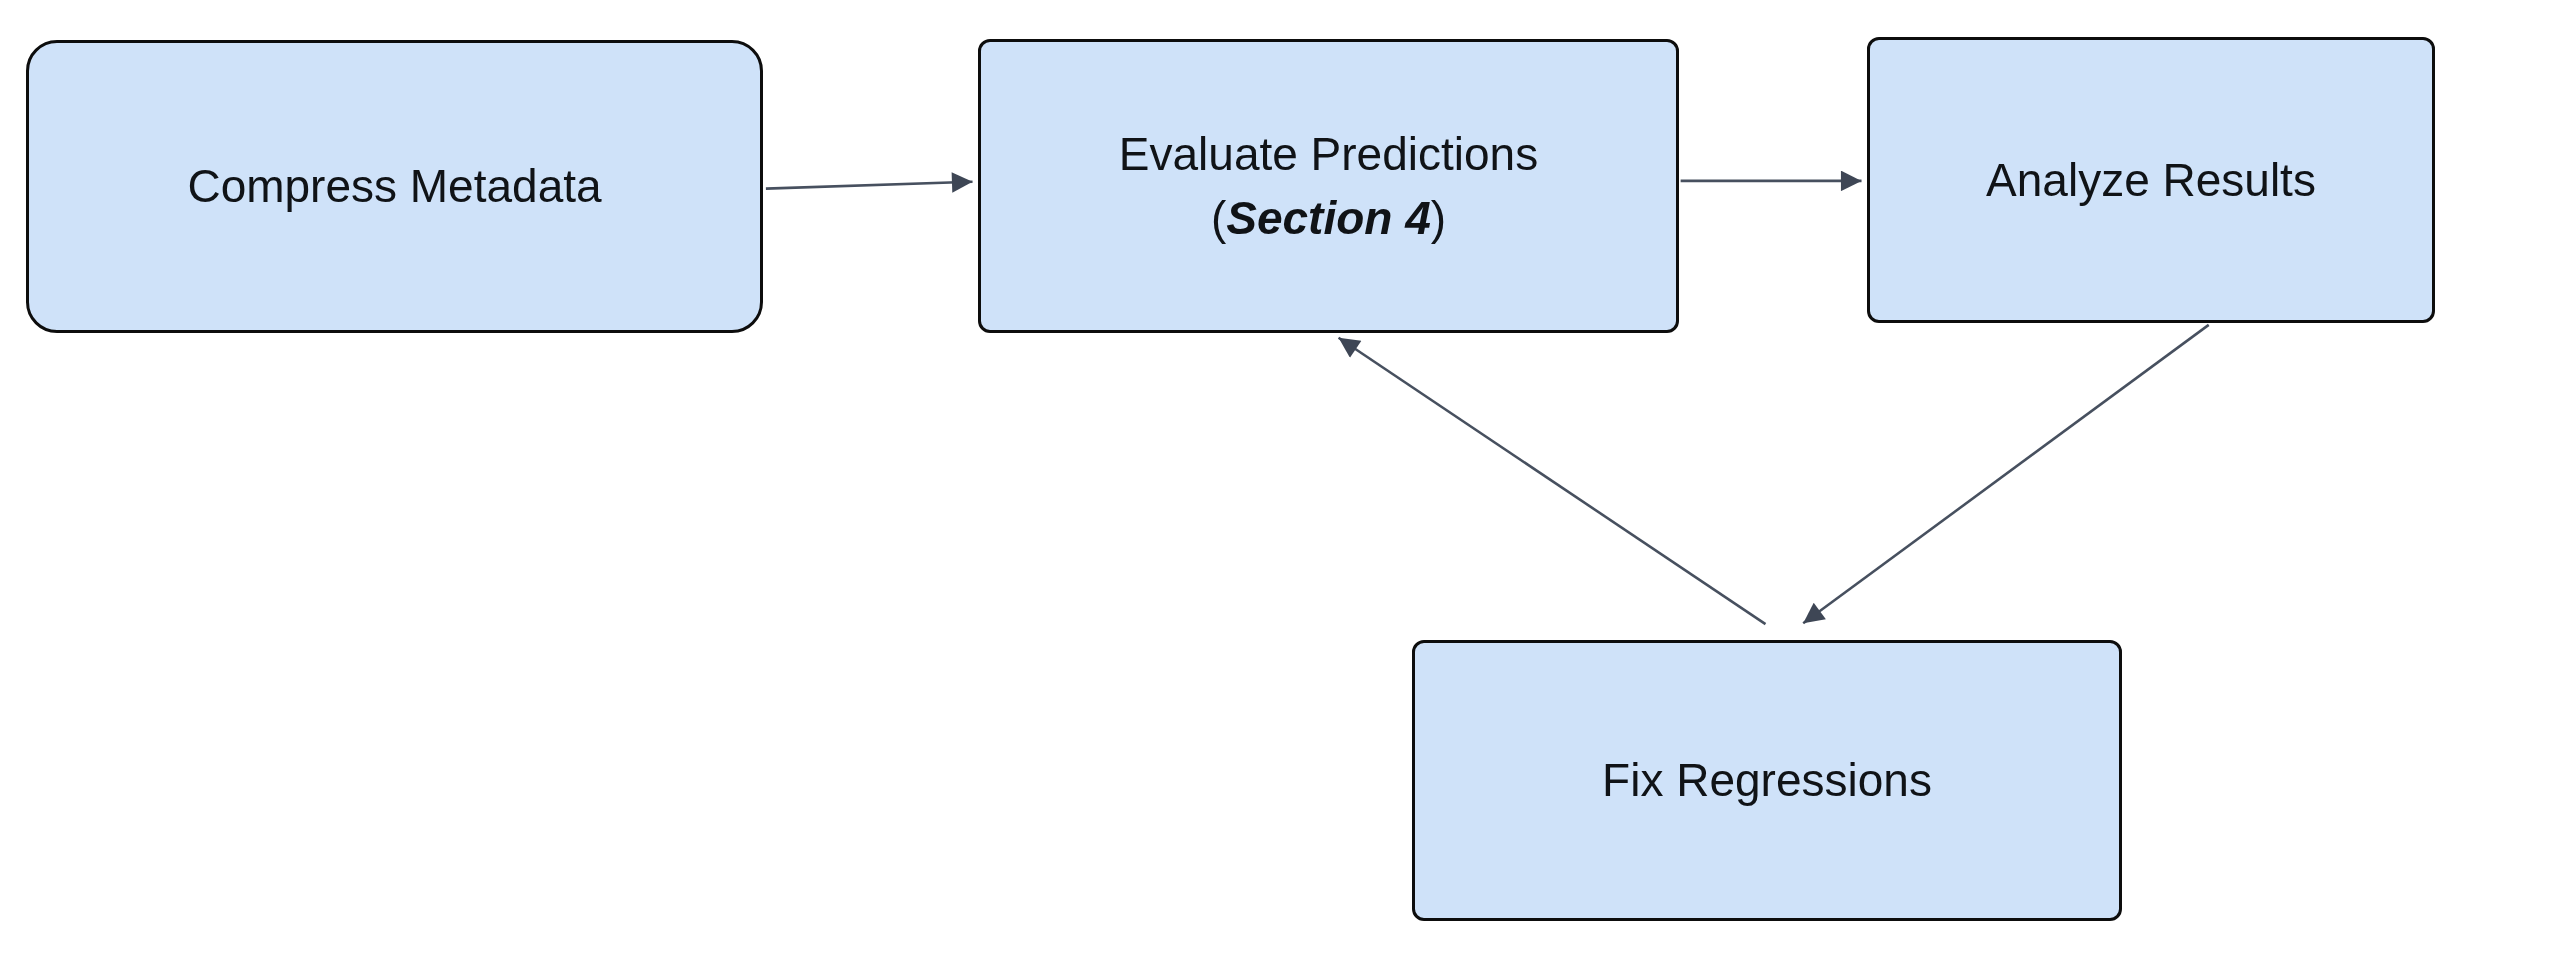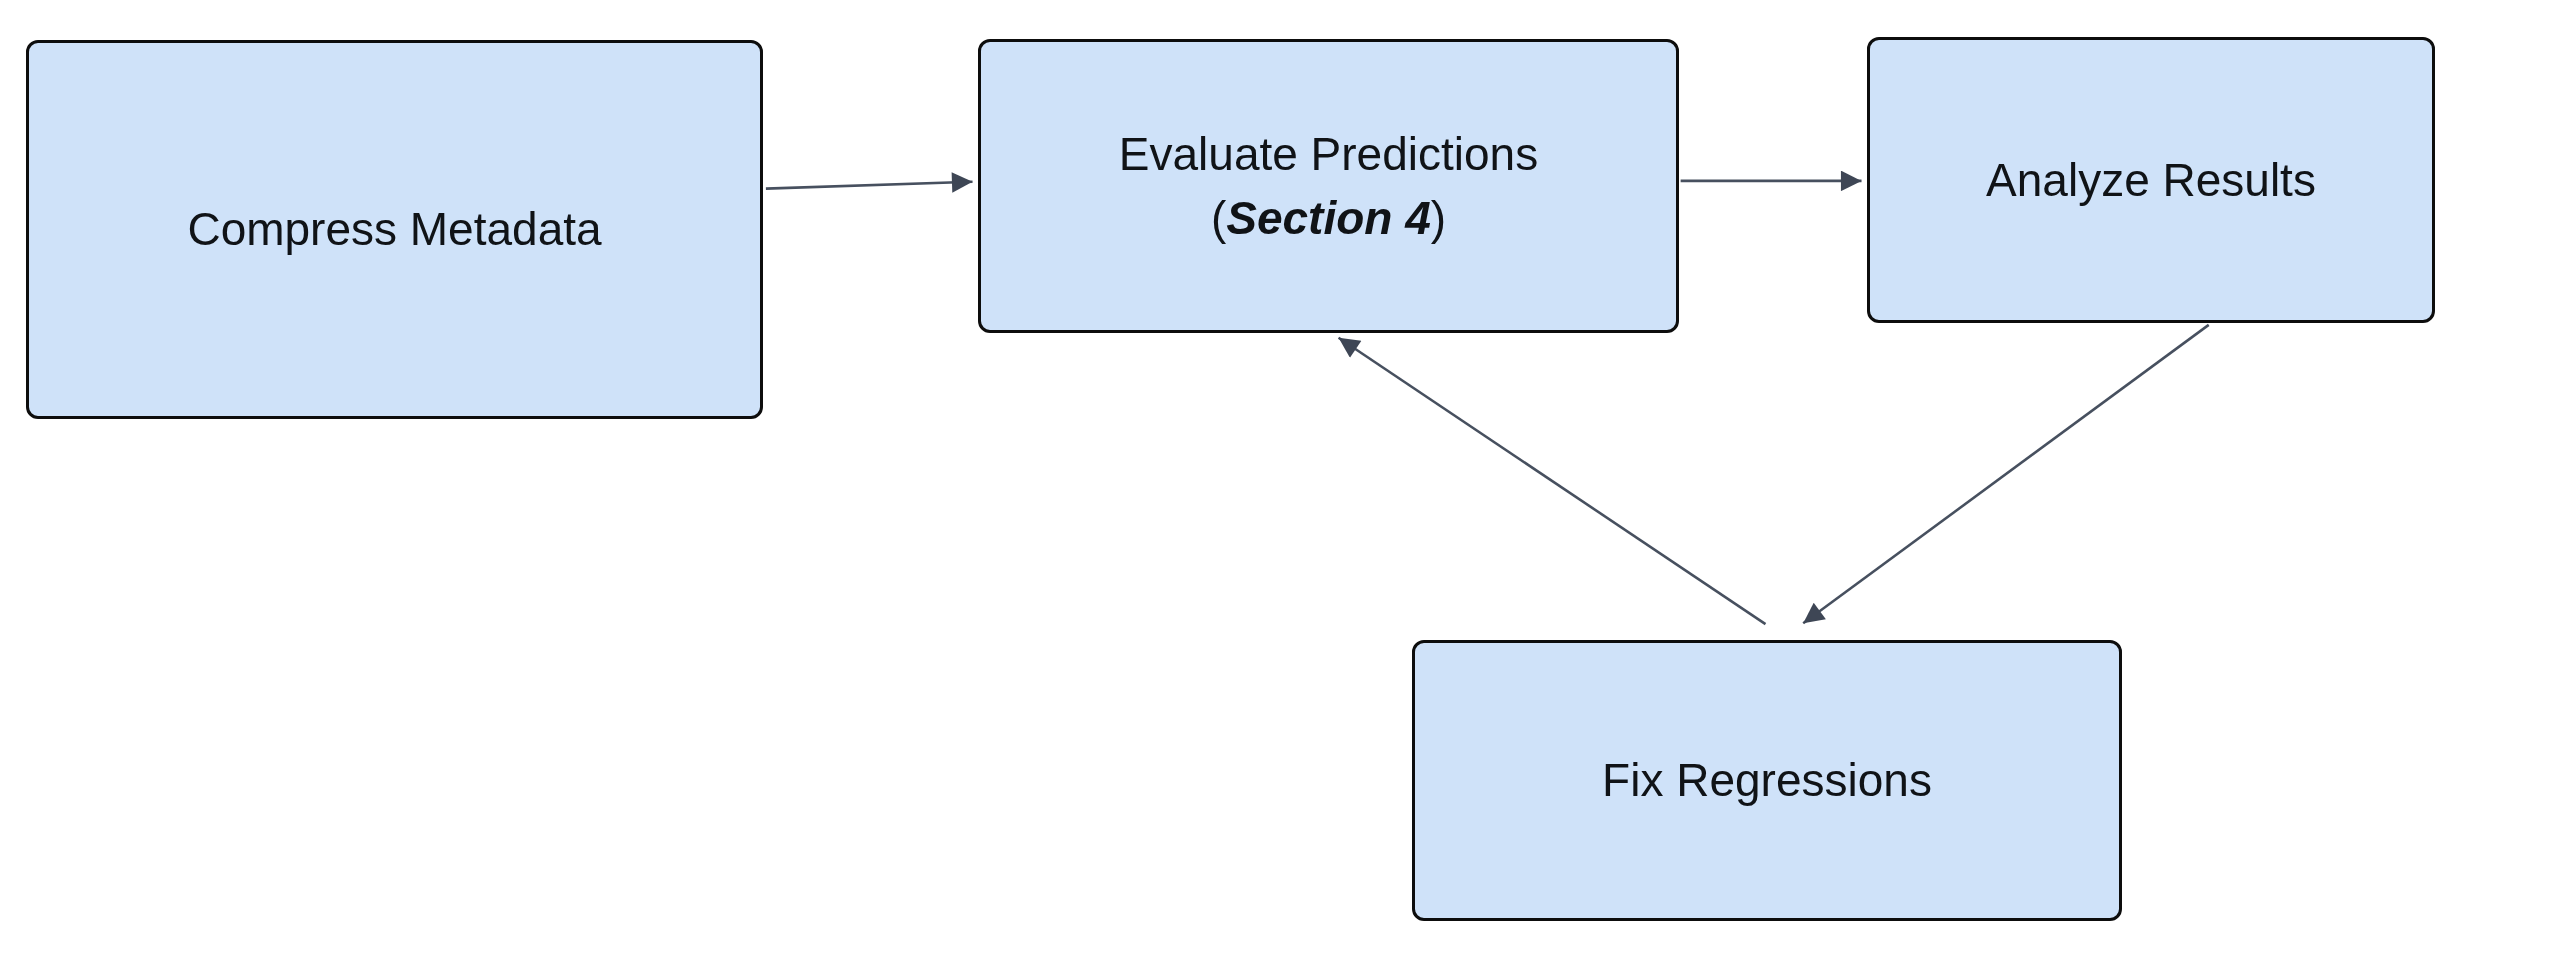--- a/index.html
+++ b/index.html
@@ -38,21 +38,21 @@
     display: flex;
     align-items: center;
     justify-content: center;
     text-align: center;
     color: var(--text-color);
     font-size: 46px;
     line-height: 1.4;
   }
   .node .label { width: 100%; padding: 0 17px; }
   .node .bold { font-weight: 700; font-style: italic; }
-  #node-compress { left: 26px;   top: 40px;  width: 737px; height: 379px; }
+  #node-compress { left: 26px;   top: 40px;  width: 737px; height: 293px; border-radius: 31px; }
   #node-evaluate { left: 978px; top: 39px;  width: 701px; height: 294px; }
   #node-analyze  { left: 1867px; top: 37px;  width: 568px; height: 286px; }
   #node-fix      { left: 1412px; top: 628px; width: 710px; height: 281px; margin-top: 12px; }
 </style>
 </head>
 <body>
 
 <div class="canvas">
 
   <svg class="edges" viewBox="0 0 3004 1114" xmlns="http://www.w3.org/2000/svg">

